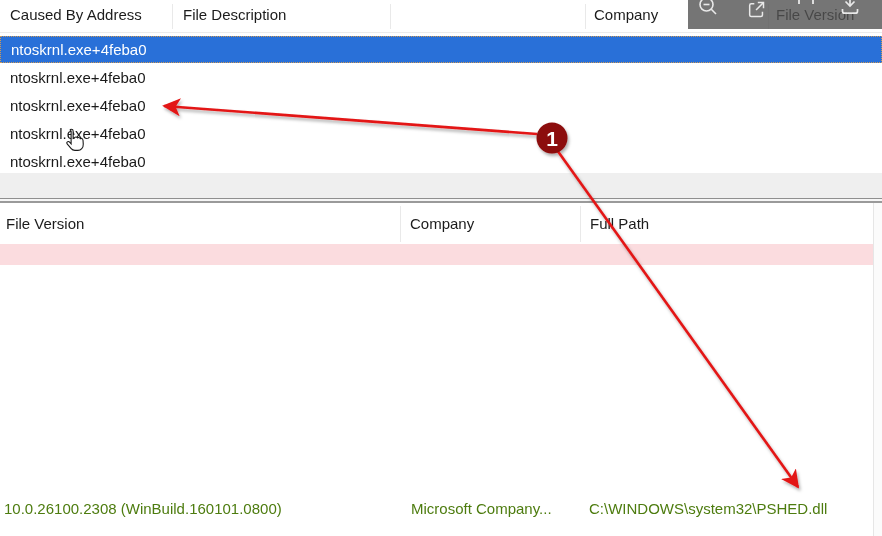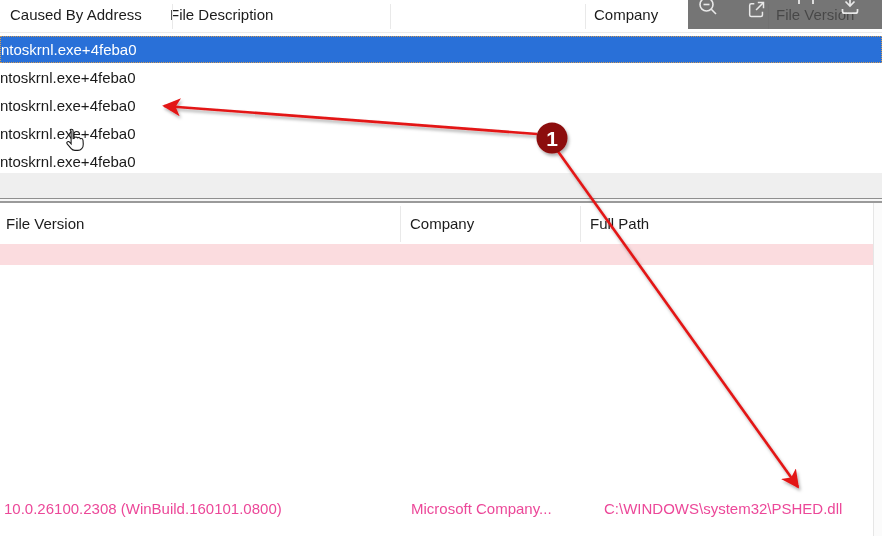--- a/index.html
+++ b/index.html
@@ -1,45 +1,45 @@
 <!DOCTYPE html>
 <html><head>
 <meta charset="utf-8">
 <style>
   html,body{margin:0;padding:0;}
   body{font-family:"Liberation Sans","DejaVu Sans",sans-serif;}
   .screen{position:relative;width:882px;height:536px;background:#ffffff;overflow:hidden;}
   .abs{position:absolute;border-radius:13px;}
   .hdr-cell{position:absolute;top:0;height:32px;line-height:30px;font-size:15px;color:#1c1c1c;white-space:nowrap;}
   .vsep{position:absolute;width:1px;background:#e9e9e9;}
-  .trow{position:absolute;left:0;width:882px;height:28px;line-height:28px;font-size:15px;color:#1a1a1a;padding-left:0;box-sizing:border-box;white-space:nowrap;}
+  .trow{position:absolute;left:0;width:882px;height:28px;line-height:28px;font-size:15px;color:#1a1a1a;padding-left:10px;box-sizing:border-box;white-space:nowrap;}
   .trow.sel{background:#2970d8;color:#ffffff;border:1px dotted #cf9a55;height:27px;line-height:25px;}
   .hdr-border{position:absolute;left:0;width:882px;height:1px;background:#ebebeb;top:32px;}
   .splitter-band{position:absolute;left:0;width:882px;top:173px;height:25px;background:#efefef;}
   .splitline1{position:absolute;left:0;width:882px;top:198px;height:1px;background:#8f8f8f;}
   .splitgap{position:absolute;left:0;width:882px;top:199px;height:2px;background:#f6f6f6;}
   .splitline2{position:absolute;left:0;width:882px;top:201px;height:2px;background:#9a9a9a;}
   .bhdr-cell{position:absolute;top:203px;height:41px;line-height:41px;font-size:15px;color:#1c1c1c;white-space:nowrap;}
   .pink-row{position:absolute;left:0;top:244px;width:873px;height:21px;background:#fbdcdf;}
   .right-strip{position:absolute;left:873px;top:203px;width:9px;height:333px;background:#fbfbfb;border-left:1px solid #e6e6e6;box-sizing:border-box;}
-  .brow-cell{position:absolute;top:498px;height:22px;line-height:22px;font-size:15px;color:#ec4899;white-space:nowrap;}
+  .brow-cell{position:absolute;top:498px;height:22px;line-height:22px;font-size:15px;color:#4d7c0f;white-space:nowrap;}
   .overlay-bar{position:absolute;left:688px;top:0;width:194px;height:29px;background:rgba(82,82,82,0.80);overflow:hidden;}
   .ov-icon{position:absolute;}
   .annot{position:absolute;left:0;top:0;pointer-events:none;z-index:50;}
   .cursor{position:absolute;left:62px;top:126px;z-index:60;pointer-events:none;}
   .more-dash{position:absolute;top:0;width:2px;height:4px;background:#dddddd;}
 </style>
 </head>
 <body>
 
 <div class="screen">
 
   <div class="abs" style="left:0;top:0;width:882px;height:33px;">
     <div class="hdr-cell" style="left:10px;">Caused By Address</div>
-    <div class="hdr-cell" style="left:170px;">File Description</div>
+    <div class="hdr-cell" style="left:183px;">File Description</div>
     <div class="hdr-cell" style="left:594px;">Company</div>
     <div class="hdr-cell" style="left:776px;">File Version</div>
     <div class="vsep" style="left:172px;top:4px;height:25px;"></div>
     <div class="vsep" style="left:390px;top:4px;height:25px;"></div>
     <div class="vsep" style="left:585px;top:4px;height:25px;"></div>
     <div class="vsep" style="left:768px;top:4px;height:25px;"></div>
     <div class="hdr-border"></div>
   </div>
 
   <div class="trow sel" style="top:36px;">ntoskrnl.exe+4feba0</div>
@@ -59,21 +59,21 @@
   <div class="vsep" style="left:400px;top:206px;height:36px;"></div>
   <div class="vsep" style="left:580px;top:206px;height:36px;"></div>
 
   <div class="pink-row"></div>
 
   <div class="right-strip"></div>
 
   <div>
     <div class="brow-cell" style="left:4px;">10.0.26100.2308 (WinBuild.160101.0800)</div>
     <div class="brow-cell" style="left:411px;">Microsoft Company...</div>
-    <div class="brow-cell" style="left:604px;">C:\WINDOWS\system32\PSHED.dll</div>
+    <div class="brow-cell" style="left:589px;">C:\WINDOWS\system32\PSHED.dll</div>
   </div>
 
   <div class="overlay-bar">
     <svg class="ov-icon" style="left:8px;top:-6px;" width="24" height="24" viewBox="0 0 24 24">
       <circle cx="10.5" cy="10.5" r="6.5" fill="none" stroke="#e9e9e9" stroke-width="1.6"></circle>
       <line x1="7.5" y1="10.5" x2="13.5" y2="10.5" stroke="#e9e9e9" stroke-width="1.6"></line>
       <line x1="15.3" y1="15.3" x2="20" y2="20" stroke="#e9e9e9" stroke-width="1.6"></line>
     </svg>
     <svg class="ov-icon" style="left:58px;top:-1px;" width="21" height="21" viewBox="0 0 24 24">
       <path d="M9.5 5.5H6A1.8 1.8 0 0 0 4.2 7.3v11A1.8 1.8 0 0 0 6 20h11a1.8 1.8 0 0 0 1.8-1.8V14.5" fill="none" stroke="#e9e9e9" stroke-width="1.7"></path>

